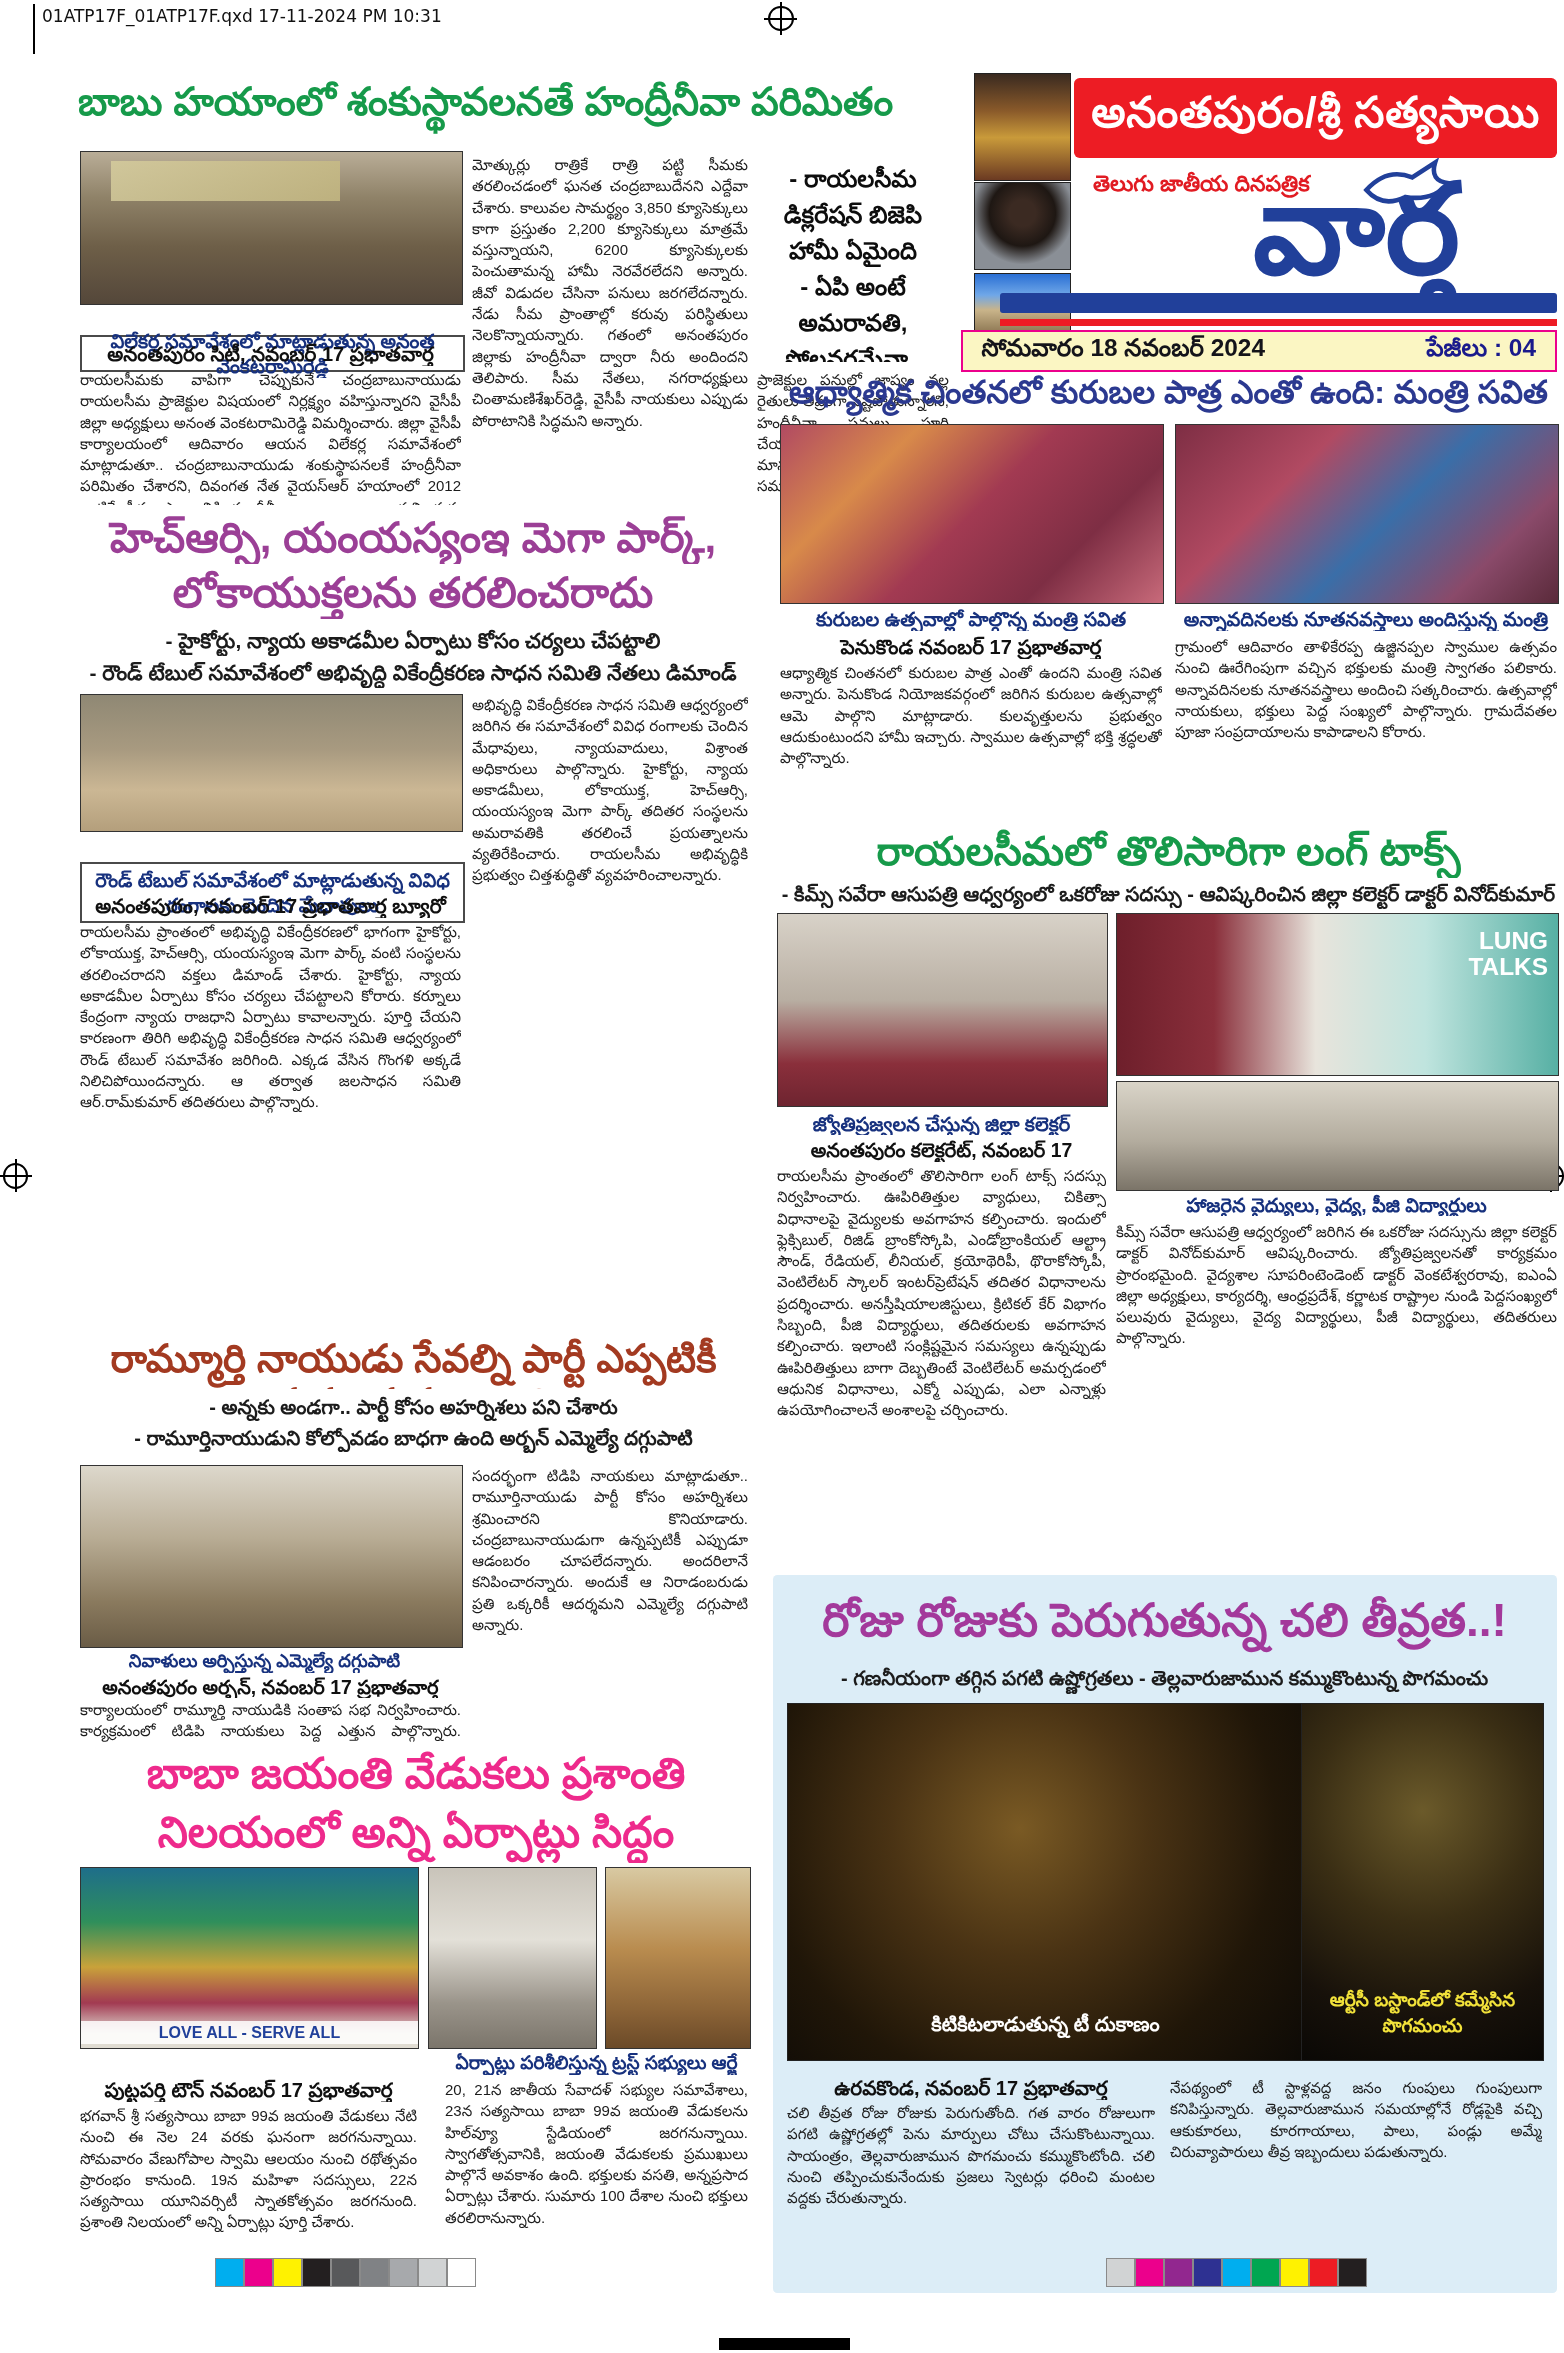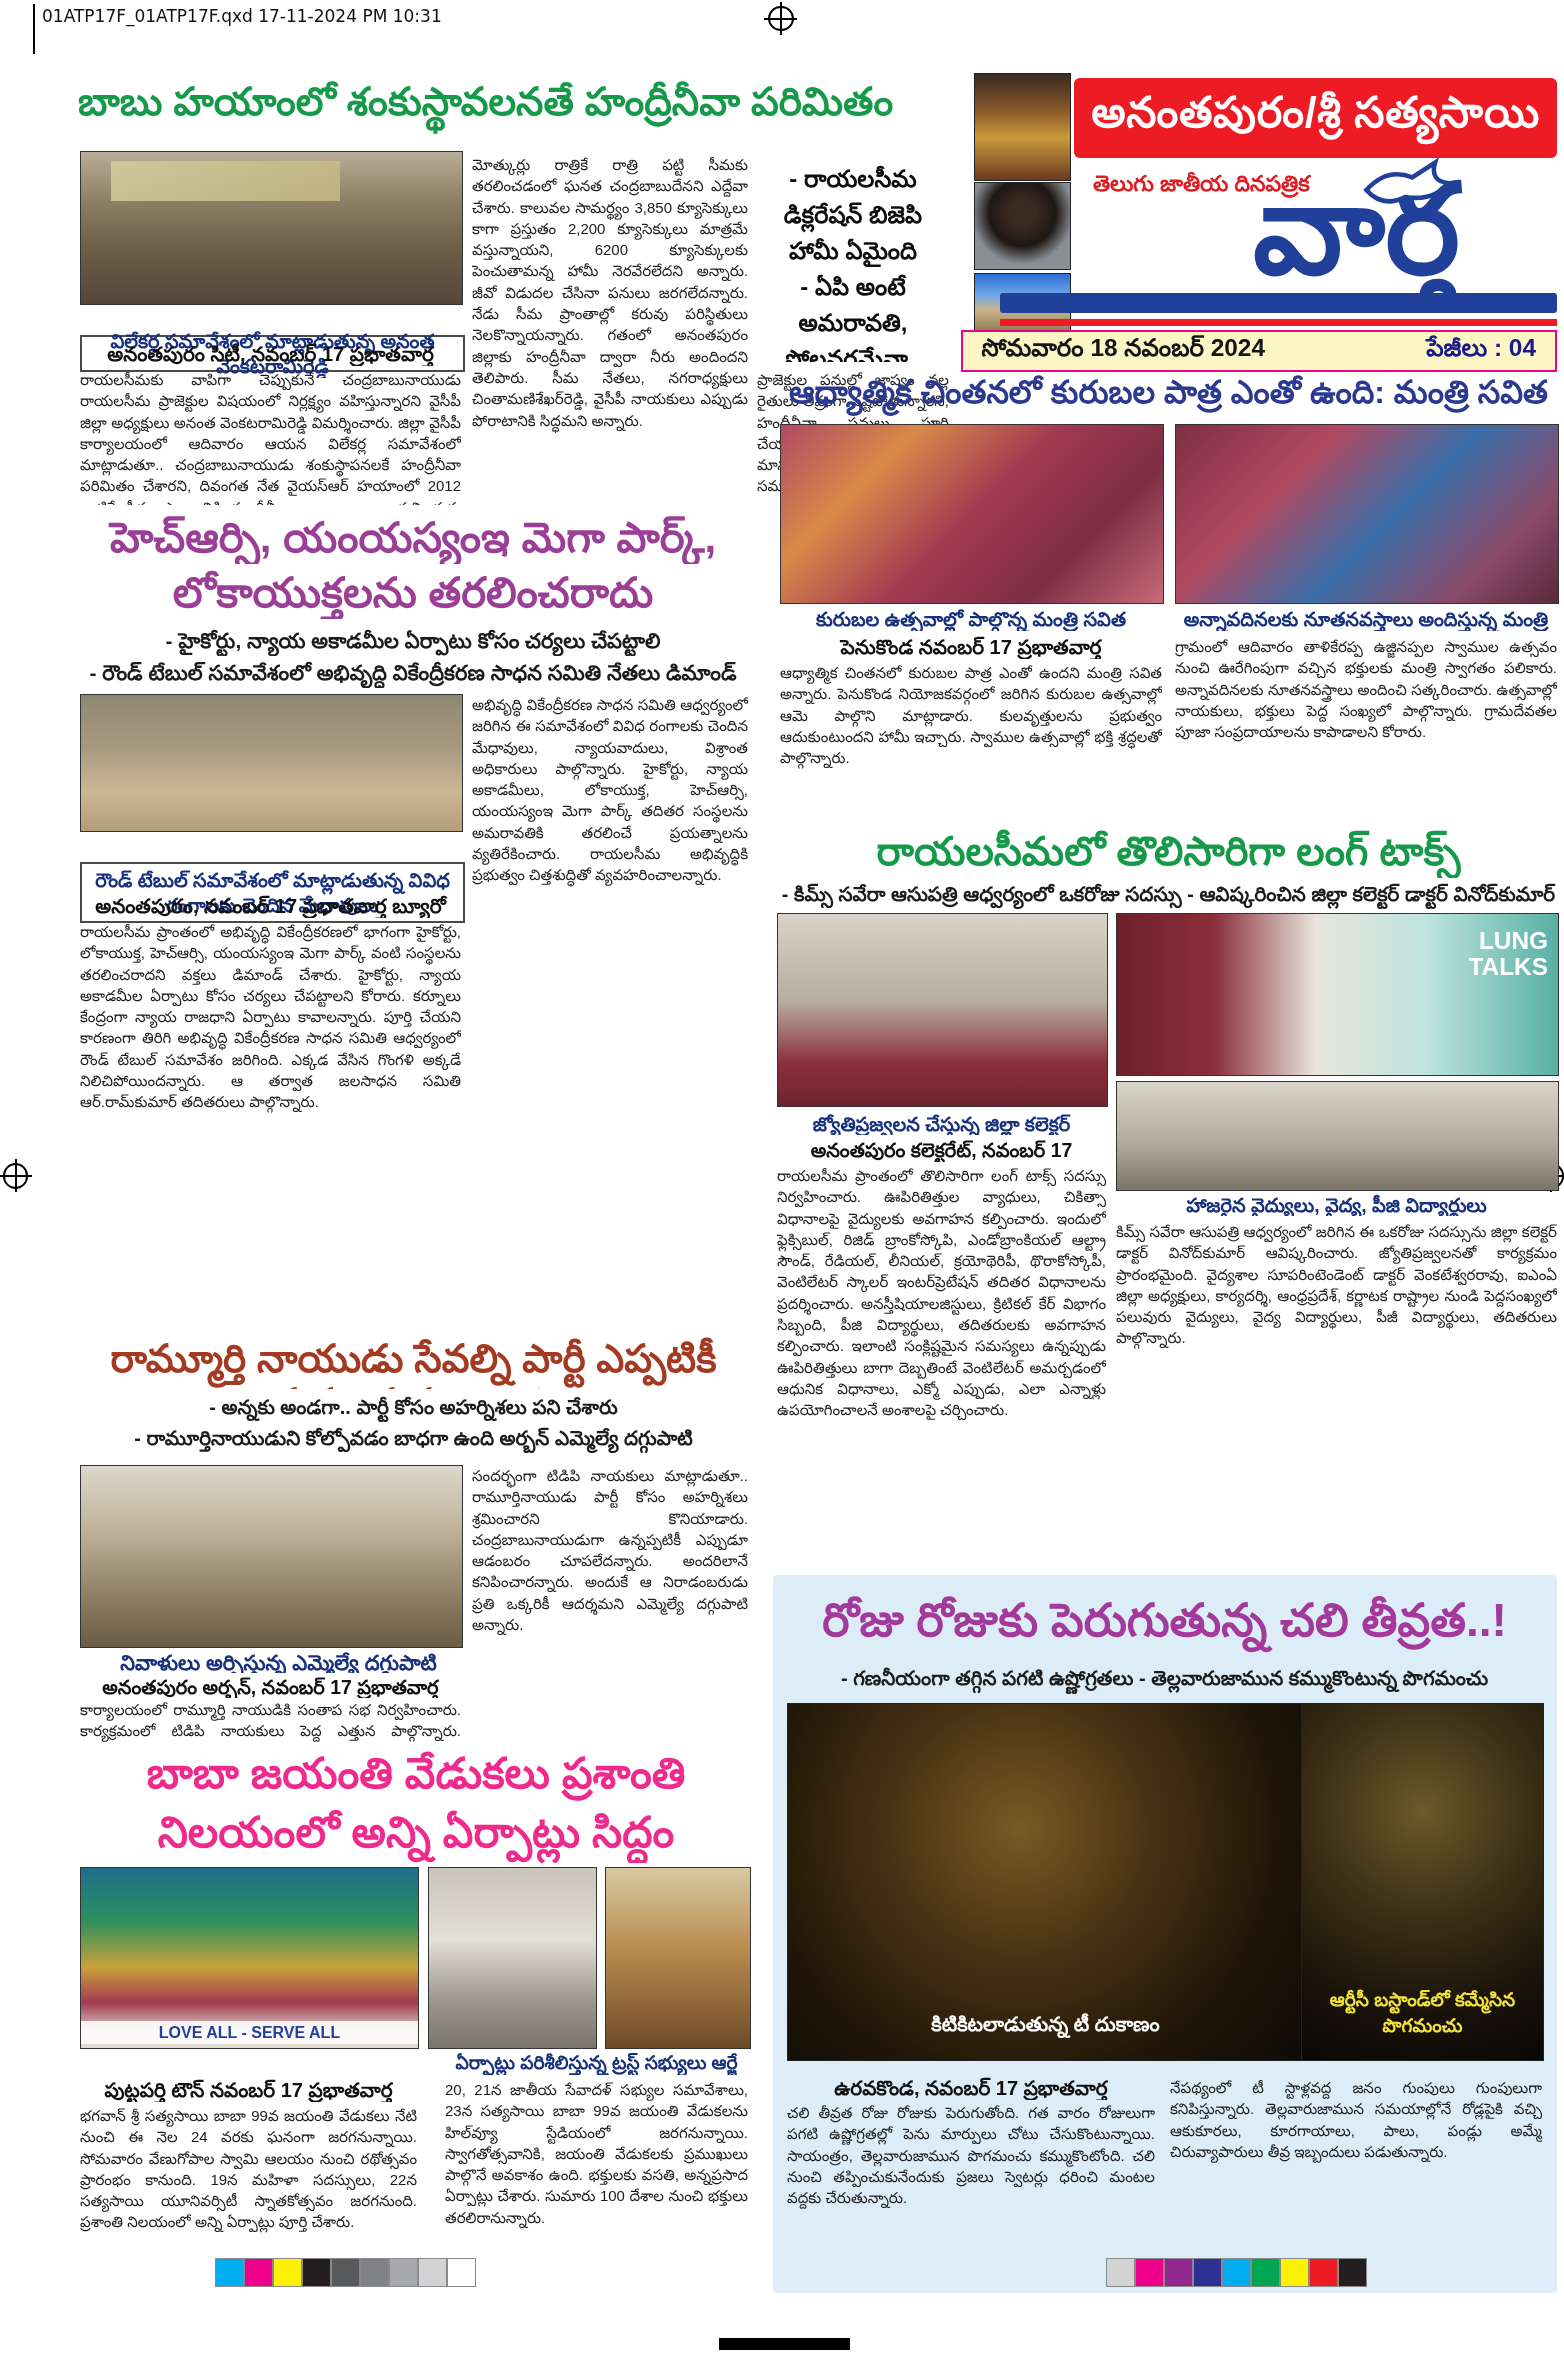--- a/index.html
+++ b/index.html
@@ -129,21 +129,21 @@
   </div>
   <div class="abs photo" style="left:1116px;top:1081px;width:441px;height:108px;background:linear-gradient(180deg,#d9d4c8 0%,#b3ac9e 55%,#7b7468 100%);border:1.4px solid #333;"></div>
   <div class="abs caption txt" style="left:1116px;top:1193px;width:441px;height:23px;font-size:19.4px;">హాజరైన వైద్యులు, వైద్య, పీజి విద్యార్థులు</div>
   <div class="abs body txt" style="left:1116px;top:1221px;width:441px;height:330px;">కిమ్స్ సవేరా ఆసుపత్రి ఆధ్వర్యంలో జరిగిన ఈ ఒకరోజు సదస్సును జిల్లా కలెక్టర్ డాక్టర్ వినోద్‌కుమార్ ఆవిష్కరించారు. జ్యోతిప్రజ్వలనతో కార్యక్రమం ప్రారంభమైంది. వైద్యశాల సూపరింటెండెంట్ డాక్టర్ వెంకటేశ్వరరావు, ఐఎంఏ జిల్లా అధ్యక్షులు, కార్యదర్శి, ఆంధ్రప్రదేశ్, కర్ణాటక రాష్ట్రాల నుండి పెద్దసంఖ్యలో పలువురు వైద్యులు, వైద్య విద్యార్థులు, పీజీ విద్యార్థులు, తదితరులు పాల్గొన్నారు.</div>
 
   <div class="abs headline txt" style="left:78px;top:1337px;width:671px;height:52px;font-size:39px;color:#a33a21;">రామ్మూర్తి నాయుడు సేవల్ని పార్టీ ఎప్పటికీ గుర్తుంచుకుంటుంది</div>
   <div class="abs subhead txt" style="left:78px;top:1396px;width:671px;height:26px;font-size:20px;">- అన్నకు అండగా.. పార్టీ కోసం అహర్నిశలు పని చేశారు</div>
   <div class="abs subhead txt" style="left:78px;top:1427px;width:671px;height:29px;font-size:20px;">- రామూర్తినాయుడుని కోల్పోవడం బాధగా ఉంది అర్బన్ ఎమ్మెల్యే దగ్గుపాటి</div>
 
   <div class="abs photo" style="left:80px;top:1465px;width:381px;height:181px;background:linear-gradient(180deg,#ddd8cc 0%,#b8ac94 40%,#8a7a5e 75%,#6a5c46 100%);border:1.4px solid #333;"></div>
-  <div class="abs caption txt" style="left:88px;top:1650px;width:381px;height:23px;font-size:21px;">నివాళులు అర్పిస్తున్న ఎమ్మెల్యే దగ్గుపాటి</div>
+  <div class="abs caption txt" style="left:74px;top:1650px;width:381px;height:23px;font-size:18px;">నివాళులు అర్పిస్తున్న ఎమ్మెల్యే దగ్గుపాటి</div>
   <div class="abs dateline txt" style="left:80px;top:1676px;width:381px;height:21.5px;font-size:19.4px;">అనంతపురం అర్బన్, నవంబర్ 17 ప్రభాతవార్త</div>
   <div class="abs body txt" style="left:80px;top:1640px;width:0px;height:0px;"></div>
   <div class="abs body txt" style="left:472px;top:1465px;width:276px;height:248px;">సందర్భంగా టిడిపి నాయకులు మాట్లాడుతూ.. రామూర్తినాయుడు పార్టీ కోసం అహర్నిశలు శ్రమించారని కొనియాడారు. చంద్రబాబునాయుడుగా ఉన్నప్పటికీ ఎప్పుడూ ఆడంబరం చూపలేదన్నారు. అందరిలానే కనిపించారన్నారు. అందుకే ఆ నిరాడంబరుడు ప్రతి ఒక్కరికీ ఆదర్శమని ఎమ్మెల్యే దగ్గుపాటి అన్నారు.</div>
   <div class="abs body txt" style="left:80px;top:1699px;width:381px;height:43px;">కార్యాలయంలో రామ్మూర్తి నాయుడికి సంతాప సభ నిర్వహించారు. కార్యక్రమంలో టిడిపి నాయకులు పెద్ద ఎత్తున పాల్గొన్నారు. ముందుగా రామ్మూర్తి నాయుడు చిత్రపటానికి పూలమాలలు వేసి నివాళులు అర్పించారు. ఆయన ఆత్మకు శాంతి కలగాలని మౌనం పాటించారు.</div>
 
   <div class="abs headline txt" style="left:93px;top:1749px;width:646px;height:55px;font-size:43px;color:#ee2a8c;">బాబా జయంతి వేడుకలు ప్రశాంతి</div>
   <div class="abs headline txt" style="left:93px;top:1808px;width:646px;height:55px;font-size:43px;color:#ee2a8c;">నిలయంలో అన్ని ఏర్పాట్లు సిద్ధం</div>
 
   <div class="abs photo" style="left:80px;top:1867px;width:337px;height:180px;background:linear-gradient(180deg,#1e6e8a 0%,#2f8f5b 30%,#c9a23a 55%,#a23a52 75%,#e0dcd2 92%);border:1.4px solid #333;">
     <div style="position:absolute;left:0;right:0;bottom:4.3px;text-align:center;color:#21409a;font-weight:bold;font-size:16px;background:rgba(255,255,255,.85);padding:2.2px 0;">LOVE ALL - SERVE ALL</div>

